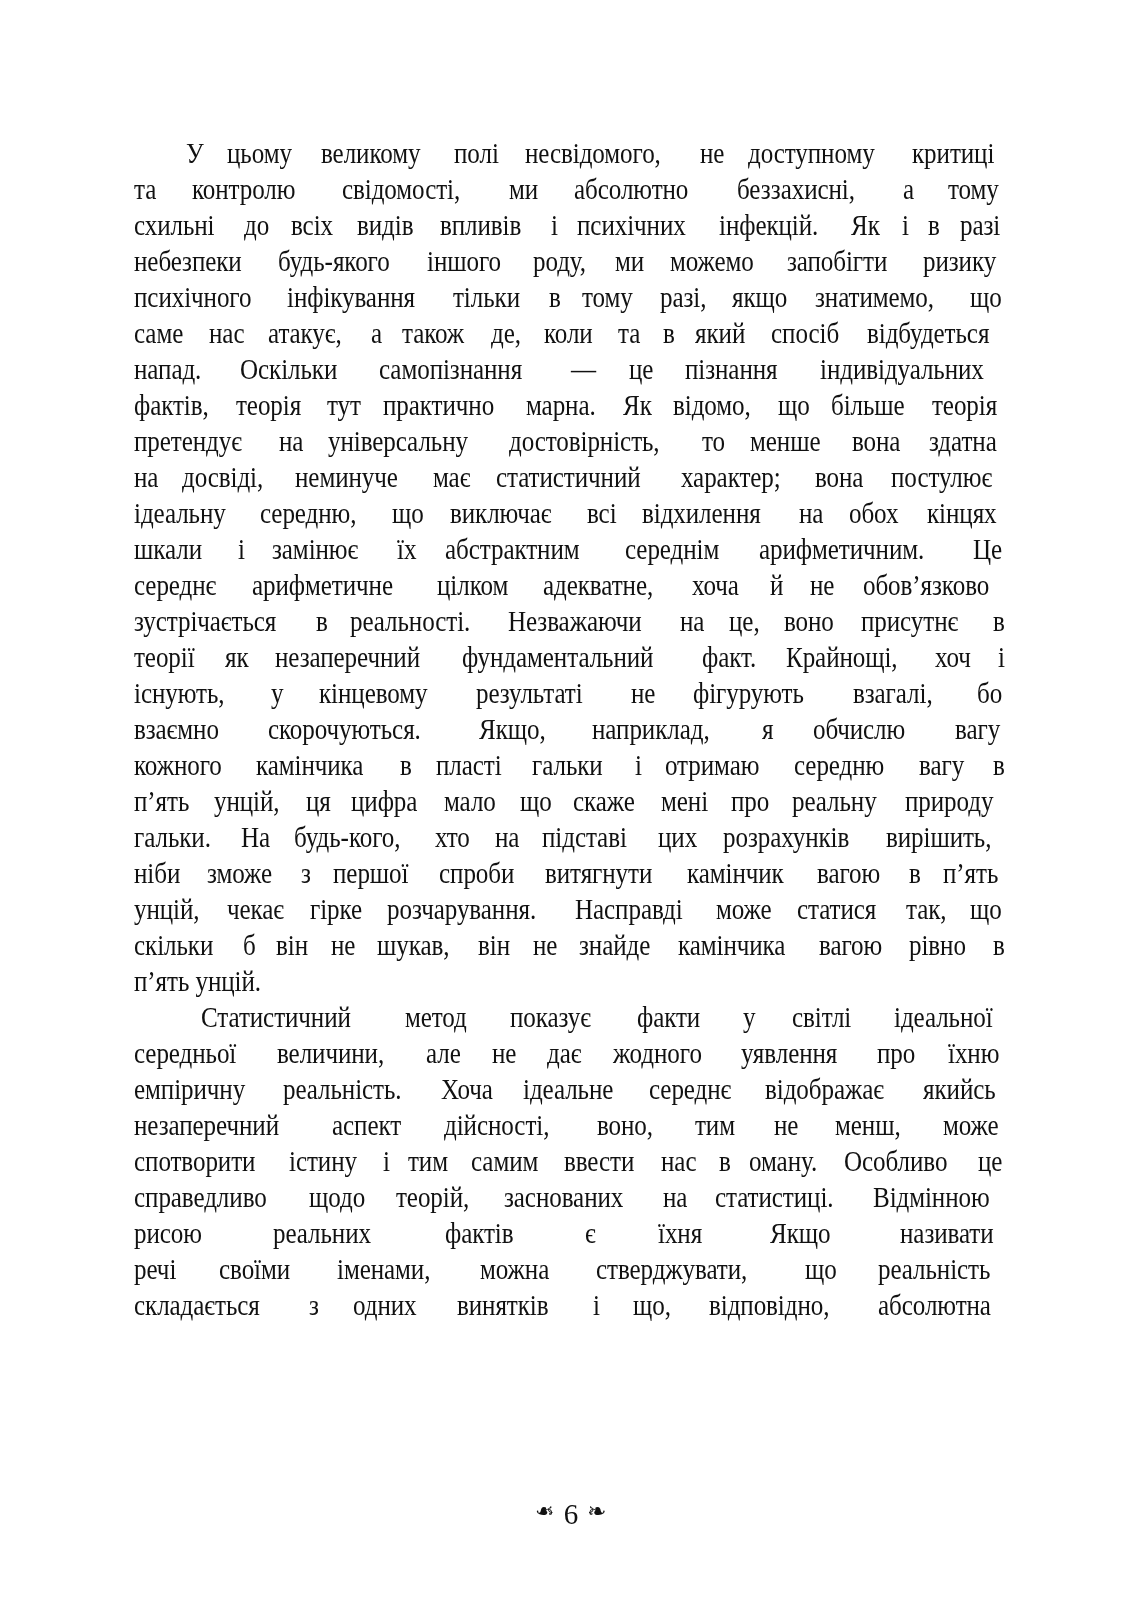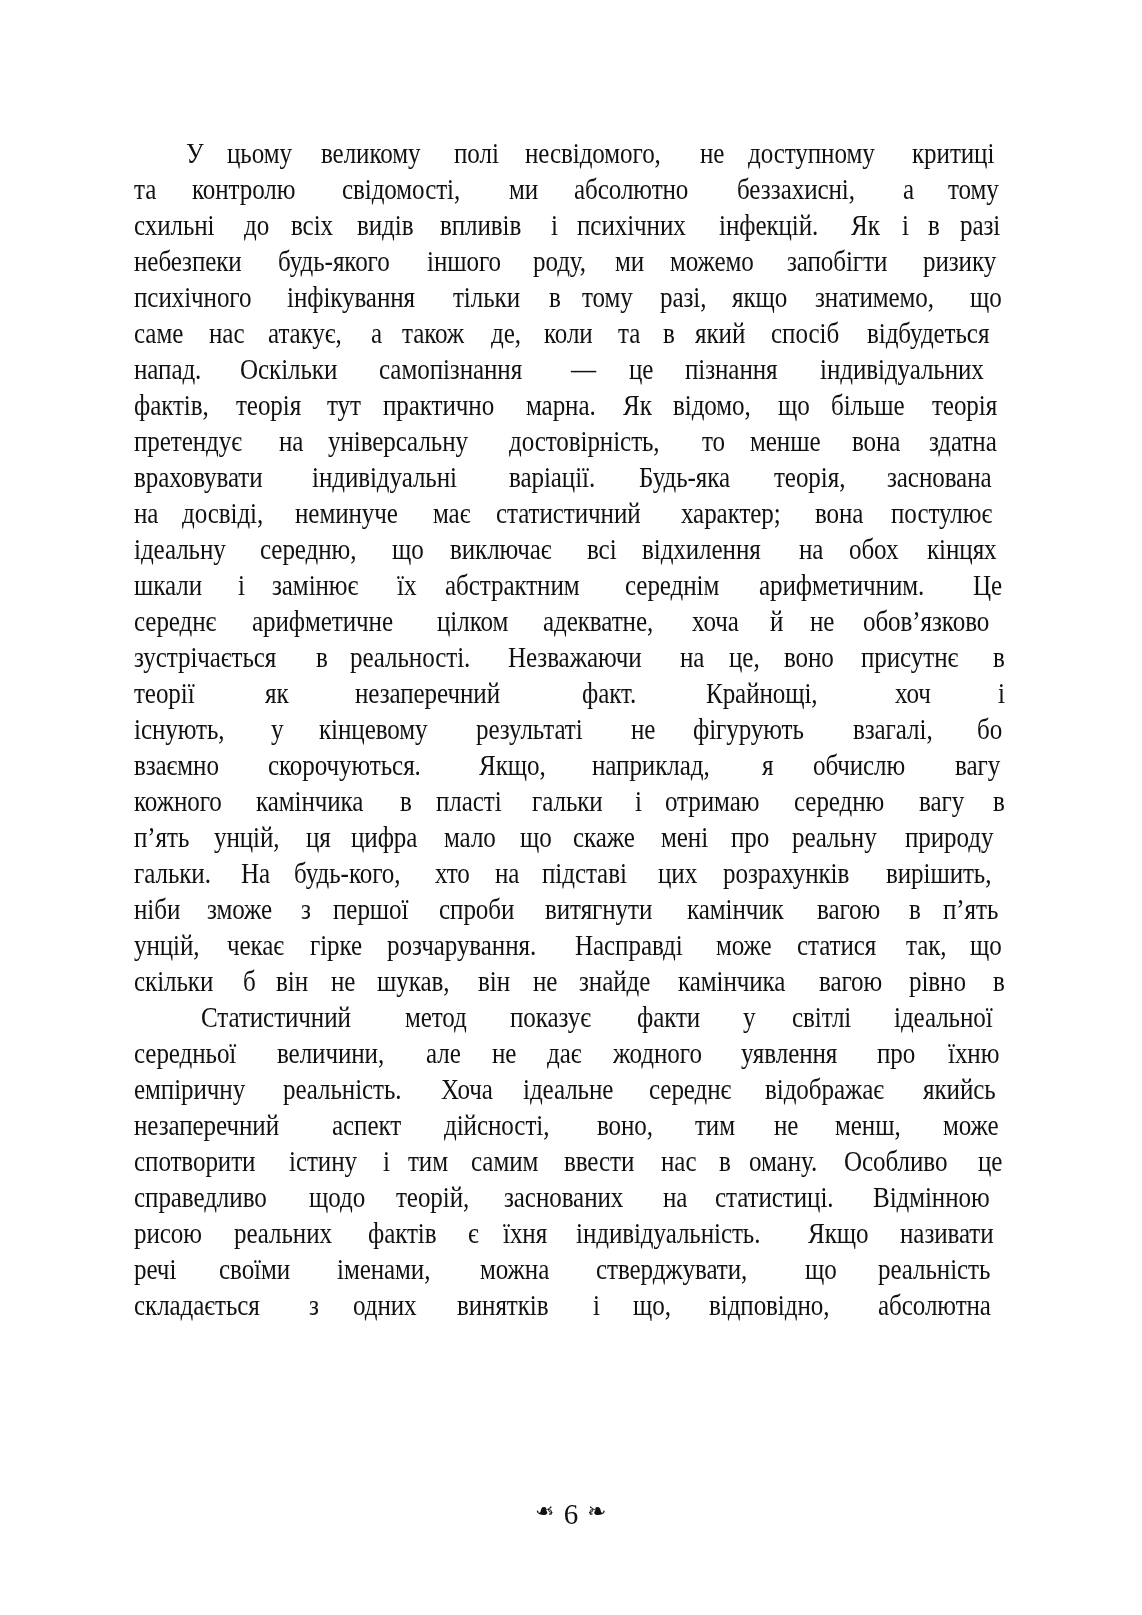--- a/index.html
+++ b/index.html
@@ -212,28 +212,20 @@
           <span class="w"><span class="cond">претендує</span></span>
           <span class="w"><span class="cond">на</span></span>
           <span class="w"><span class="cond">універсальну</span></span>
           <span class="w"><span class="cond">достовірність,</span></span>
           <span class="w"><span class="cond">то</span></span>
           <span class="w"><span class="cond">менше</span></span>
           <span class="w"><span class="cond">вона</span></span>
           <span class="w"><span class="cond">здатна</span></span>
         </span>
         <span class="line j">
-          <span class="w"><span class="cond">враховувати</span></span>
-          <span class="w"><span class="cond">індивідуальні</span></span>
-          <span class="w"><span class="cond">варіації.</span></span>
-          <span class="w"><span class="cond">Будь-яка</span></span>
-          <span class="w"><span class="cond">теорія,</span></span>
-          <span class="w"><span class="cond">заснована</span></span>
-        </span>
-        <span class="line j">
           <span class="w"><span class="cond">на</span></span>
           <span class="w"><span class="cond">досвіді,</span></span>
           <span class="w"><span class="cond">неминуче</span></span>
           <span class="w"><span class="cond">має</span></span>
           <span class="w"><span class="cond">статистичний</span></span>
           <span class="w"><span class="cond">характер;</span></span>
           <span class="w"><span class="cond">вона</span></span>
           <span class="w"><span class="cond">постулює</span></span>
         </span>
         <span class="line j">
@@ -275,20 +267,21 @@
           <span class="w"><span class="cond">на</span></span>
           <span class="w"><span class="cond">це,</span></span>
           <span class="w"><span class="cond">воно</span></span>
           <span class="w"><span class="cond">присутнє</span></span>
           <span class="w"><span class="cond">в</span></span>
         </span>
         <span class="line j">
           <span class="w"><span class="cond">теорії</span></span>
           <span class="w"><span class="cond">як</span></span>
           <span class="w"><span class="cond">незаперечний</span></span>
+          <span class="w"><span class="cond">фундаментальний</span></span>
           <span class="w"><span class="cond">факт.</span></span>
           <span class="w"><span class="cond">Крайнощі,</span></span>
           <span class="w"><span class="cond">хоч</span></span>
           <span class="w"><span class="cond">і</span></span>
         </span>
         <span class="line j">
           <span class="w"><span class="cond">існують,</span></span>
           <span class="w"><span class="cond">у</span></span>
           <span class="w"><span class="cond">кінцевому</span></span>
           <span class="w"><span class="cond">результаті</span></span>
@@ -372,20 +365,21 @@
           <span class="w"><span class="cond">не</span></span>
           <span class="w"><span class="cond">шукав,</span></span>
           <span class="w"><span class="cond">він</span></span>
           <span class="w"><span class="cond">не</span></span>
           <span class="w"><span class="cond">знайде</span></span>
           <span class="w"><span class="cond">камінчика</span></span>
           <span class="w"><span class="cond">вагою</span></span>
           <span class="w"><span class="cond">рівно</span></span>
           <span class="w"><span class="cond">в</span></span>
         </span>
+        <span class="line last"><span class="cond">п’ять унцій.</span></span>
       </p>
       <p class="para">
         <span class="line j">
           <span class="indent-space"></span>
           <span class="w"><span class="cond">Статистичний</span></span>
           <span class="w"><span class="cond">метод</span></span>
           <span class="w"><span class="cond">показує</span></span>
           <span class="w"><span class="cond">факти</span></span>
           <span class="w"><span class="cond">у</span></span>
           <span class="w"><span class="cond">світлі</span></span>
@@ -442,21 +436,20 @@
           <span class="w"><span class="cond">на</span></span>
           <span class="w"><span class="cond">статистиці.</span></span>
           <span class="w"><span class="cond">Відмінною</span></span>
         </span>
         <span class="line j">
           <span class="w"><span class="cond">рисою</span></span>
           <span class="w"><span class="cond">реальних</span></span>
           <span class="w"><span class="cond">фактів</span></span>
           <span class="w"><span class="cond">є</span></span>
           <span class="w"><span class="cond">їхня</span></span>
-          <span class="w"><span class="cond">індивідуальність.</span></span>
           <span class="w"><span class="cond">Якщо</span></span>
           <span class="w"><span class="cond">називати</span></span>
         </span>
         <span class="line j">
           <span class="w"><span class="cond">речі</span></span>
           <span class="w"><span class="cond">своїми</span></span>
           <span class="w"><span class="cond">іменами,</span></span>
           <span class="w"><span class="cond">можна</span></span>
           <span class="w"><span class="cond">стверджувати,</span></span>
           <span class="w"><span class="cond">що</span></span>

